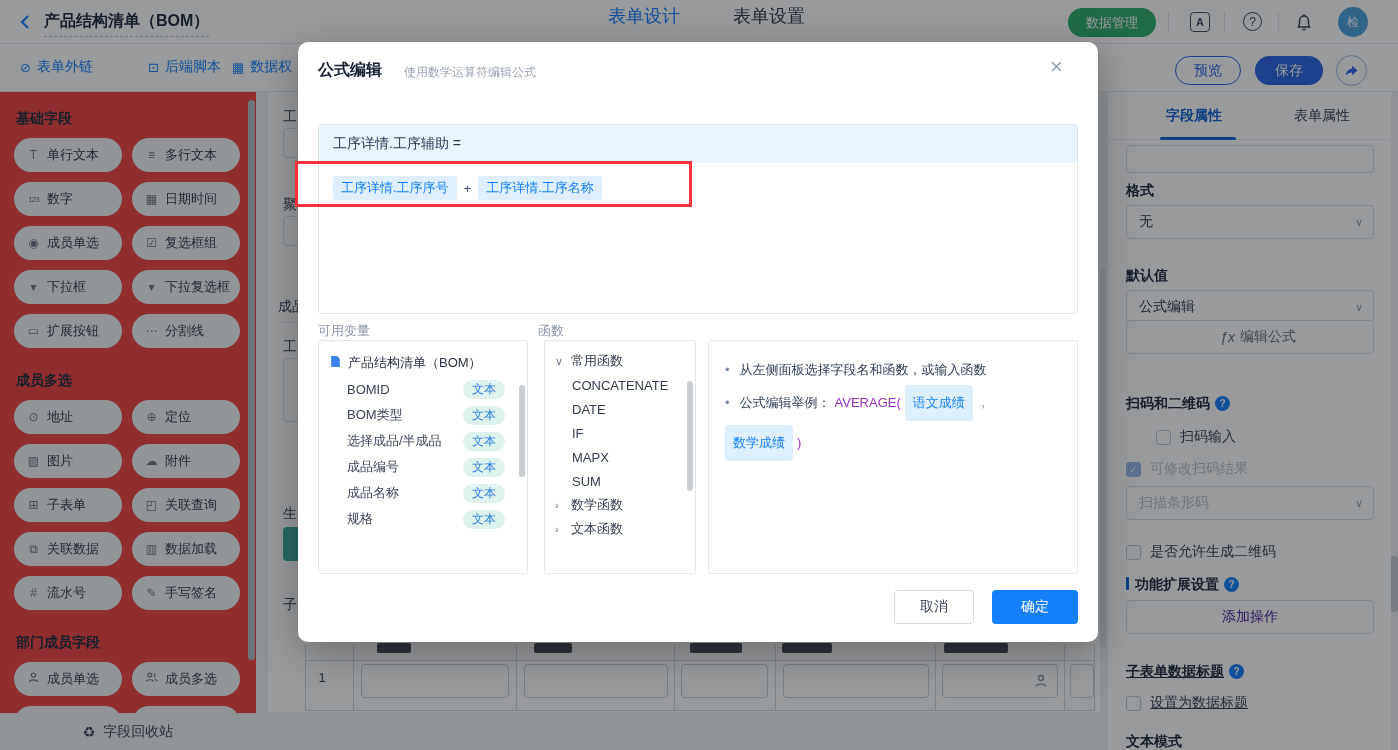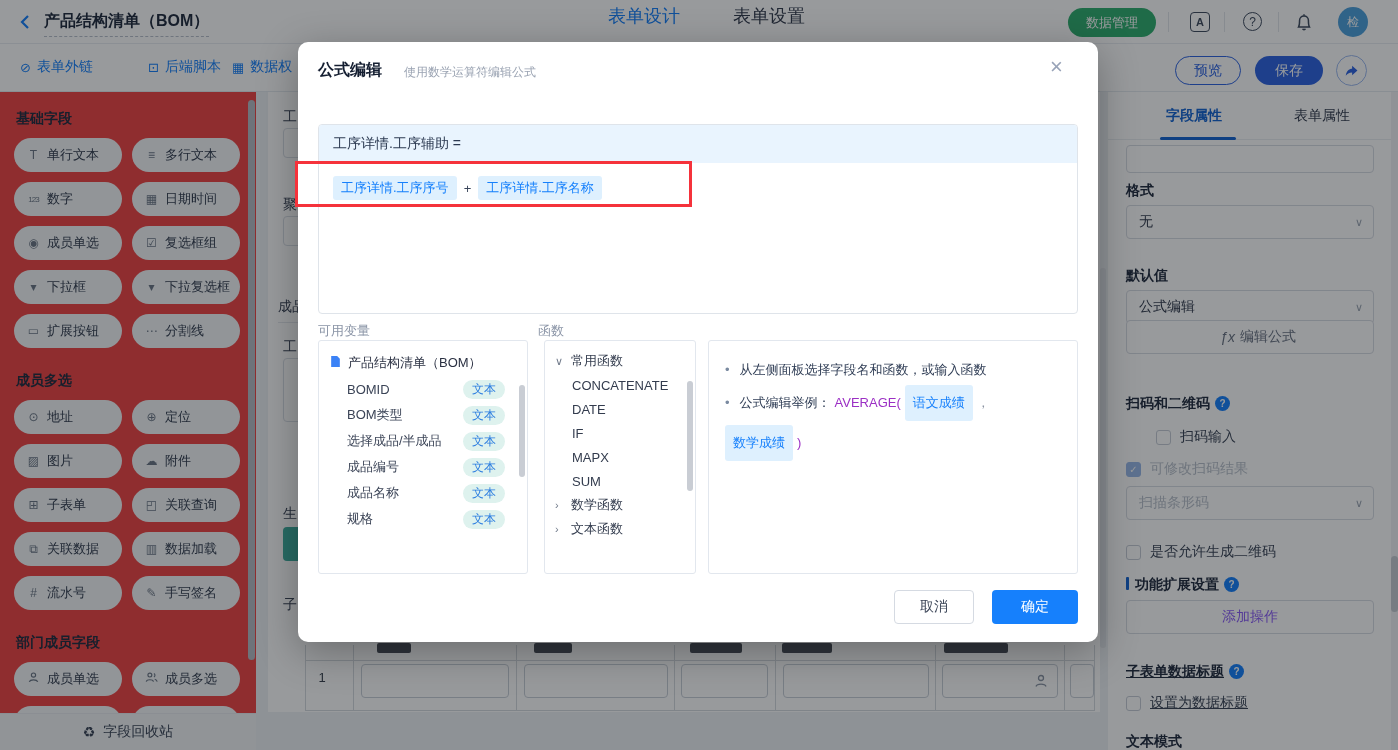--- a/index.html
+++ b/index.html
@@ -356,21 +356,21 @@
     <div class="rp-select disabled" style="top:394px;">
         <span>扫描条形码</span>
         <span class="caret">∨</span>
       </div>
     <div class="cb-row" style="top:451px;">
         <span class="cb"></span>
         <span>是否允许生成二维码</span>
       </div>
     <span class="rp-label" style="top:484px;"><span class="sec-bar"></span><span>功能扩展设置</span><span class="q-icon">?</span></span>
     <div class="rp-btn" style="top:508px;">
-        <span style="color:#8b5cf6;">添加操作</span>
+        <span style="color:#4c1d95;">添加操作</span>
       </div>
     <span class="rp-label" style="top:571px;text-decoration:underline;"><span>子表单数据标题</span><span class="q-icon">?</span></span>
     <div class="cb-row" style="top:602px;text-decoration:underline;">
         <span class="cb"></span>
         <span>设置为数据标题</span>
       </div>
     <span class="rp-label" style="top:641px;">文本模式</span>
   </div>
   <div class="rp-scroll-track"></div>
   <div class="rp-scroll-thumb"></div>

